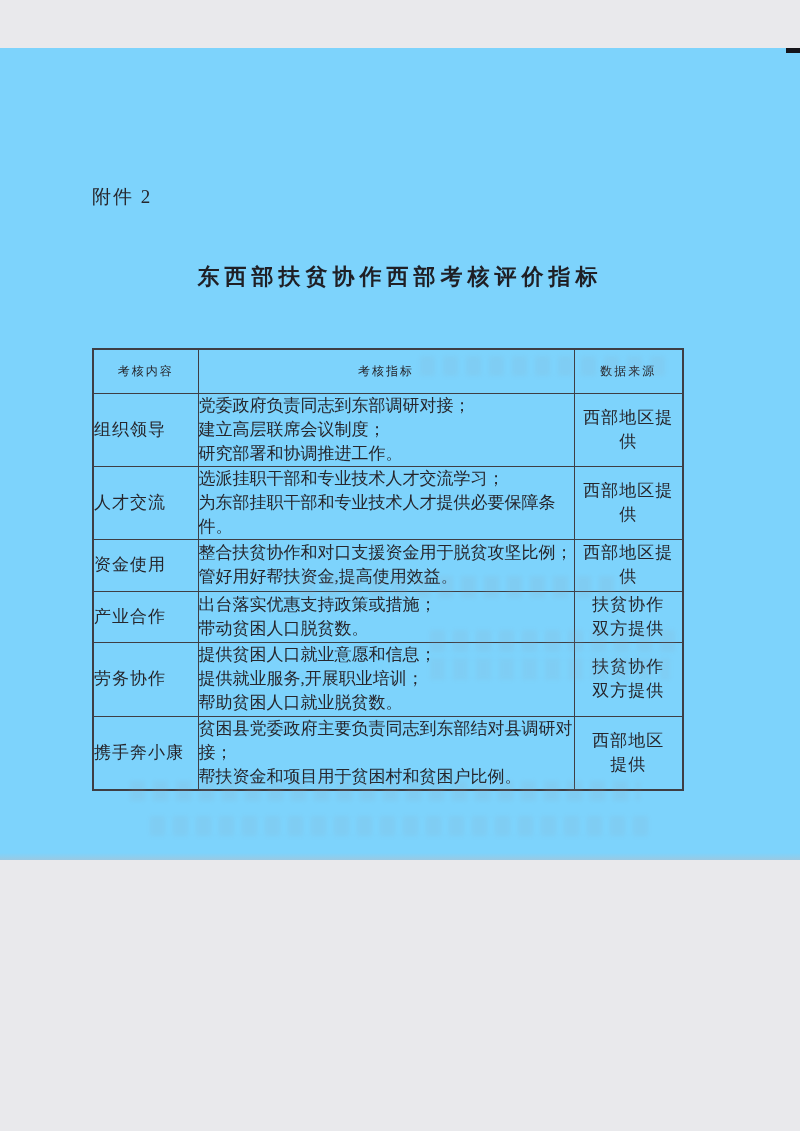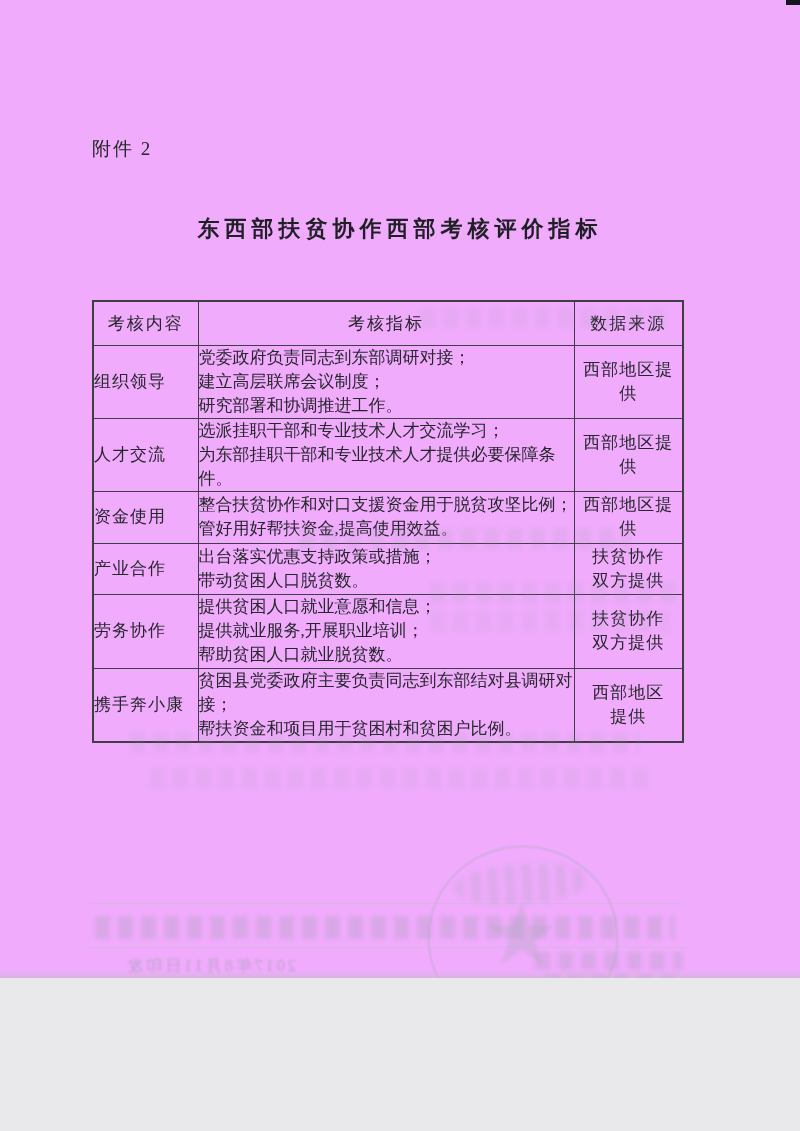--- a/index.html
+++ b/index.html
@@ -3,24 +3,25 @@
 <meta charset="utf-8">
 <style>
   html,body{margin:0;padding:0;}
   body{
     width:800px;height:1131px;
     background:#e9e9ec;
     font-family:"Liberation Serif","DejaVu Serif",serif;
   }
   .page{
     position:relative;
-    width:800px;height:978px;
-    background:#f0abfc;
+    width:800px;height:812px;
+    background:#7dd3fc;
     overflow:hidden;
     color:#2b2b31;
+    margin-top:48px;
   }
   
   .corner-mark{
     position:absolute;left:786px;top:0;width:14px;height:5px;
     background:#15151b;
   }
   .bottom-shadow{
     position:absolute;left:0;bottom:0;width:100%;height:7px;
     background:linear-gradient(to bottom, rgba(253,253,254,0), rgba(188,190,196,.45));
   }
@@ -49,21 +50,21 @@
   }
   table.assessment td, table.assessment th{
     border:1.6px solid #3e3e44;
     padding:0;
     font-weight:normal;
     vertical-align:middle;
     background:transparent;
   }
   table.assessment{border:2px solid #3e3e44;}
   col.c1{width:105px;} col.c2{width:376px;} col.c3{width:109px;}
-  .hdr{height:44px;text-align:center;letter-spacing:2px;font-size:17px;}
+  .hdr{height:44px;text-align:center;letter-spacing:2px;font-size:12px;}
   td.content{
     letter-spacing:1px;line-height:22px;
   }
   td.indicator{
     padding:2px 6px 2px 10px;
   }
   td.indicator .line{line-height:24px;text-align:left;}
   td.source{text-align:center;line-height:24px;letter-spacing:1px;}
   tr.r0{height:73px;} tr.r1{height:53px;} tr.r2{height:52px;}
   tr.r3{height:51px;padding-left:8px;} tr.r4{height:74px;} tr.r5{height:68px;}

